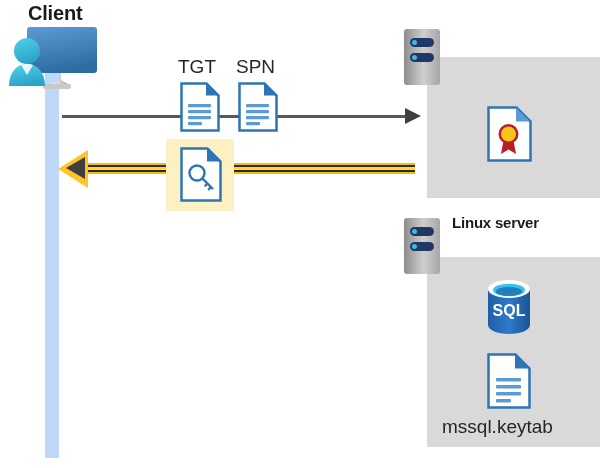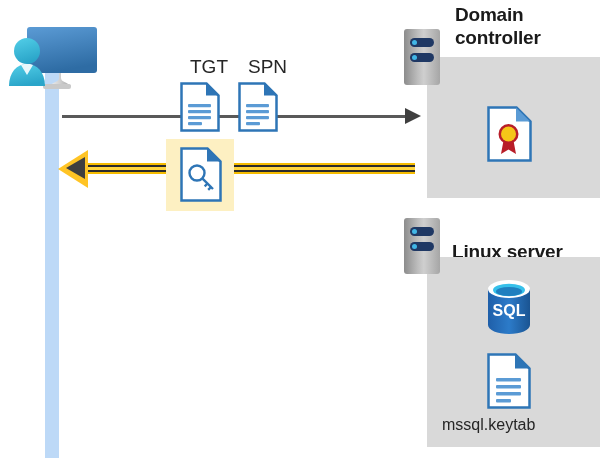--- a/index.html
+++ b/index.html
@@ -27,34 +27,33 @@
     left: 28px; top: 2px;
     font-size: 20px;
   }
   #dc-title {
     left: 455px; top: 3px;
     font-size: 19px;
     line-height: 23px;
     width: 140px;
   }
   #linux-title {
-    left: 452px; top: 241px;
-    font-size: 19px;
+    left: 452px; top: 214px;
+    font-size: 15px;
   }
   .msg-label {
     font-size: 19px;
     color: #262626;
     font-weight: 400;
-    margin-left: 12px;
   }
   #tgt-label { left: 178px; top: 56px; }
   #spn-label { left: 236px; top: 56px; text-align: center; }
   #keytab-label {
     left: 442px; top: 416px;
-    font-size: 16px;
+    font-size: 19px;
     color: #262626;
   }
 
   
   #client-lifeline {
     left: 45px; top: 72px;
     width: 14px; height: 386px;
     background: #bdd9f7;
   }
 
@@ -138,20 +137,21 @@
     border-top: 11px solid transparent;
     border-bottom: 11px solid transparent;
     border-right: 19px solid #3f3f3f;
   }
 </style>
 </head>
 <body>
 
 <div id="canvas">
 
+  <div class="abs title-bold" id="client-title">Client</div>
 
   <div class="abs" id="client-lifeline"></div>
 
   <div class="abs" id="client-icon">
     <svg width="100" height="66" viewBox="0 0 100 66" xmlns="http://www.w3.org/2000/svg">
       <defs>
         <linearGradient id="monGrad" x1="0" y1="0" x2="0.25" y2="1">
           <stop offset="0%" stop-color="#5b9bd5"></stop>
           <stop offset="100%" stop-color="#2e6ca4"></stop>
         </linearGradient>
@@ -221,21 +221,20 @@
       <path d="M27 1.5 v13 h13 z" fill="#2e75b6"></path>
       <g fill="none" stroke="#2e75b6" stroke-width="2.4">
         <circle cx="17" cy="26" r="7.5"></circle>
         <path d="M22.3 31.3 L33 42"></path>
         <path d="M27.5 36.5 L24.7 39.3"></path>
         <path d="M31 40 L28.2 42.8"></path>
       </g>
     </svg>
   </div>
 
-  <div class="abs title-bold" id="dc-title"><span>Domain</span><br><span>controller</span></div>
 
   <div class="abs gray-panel" id="dc-panel"></div>
 
   <div class="abs server-icon" id="dc-server">
     <div class="server-led one"></div>
     <div class="server-led two"></div>
   </div>
 
   <div class="abs doc" style="left:487px; top:106px;">
     <svg width="45" height="56" viewBox="0 0 45 56" xmlns="http://www.w3.org/2000/svg">

